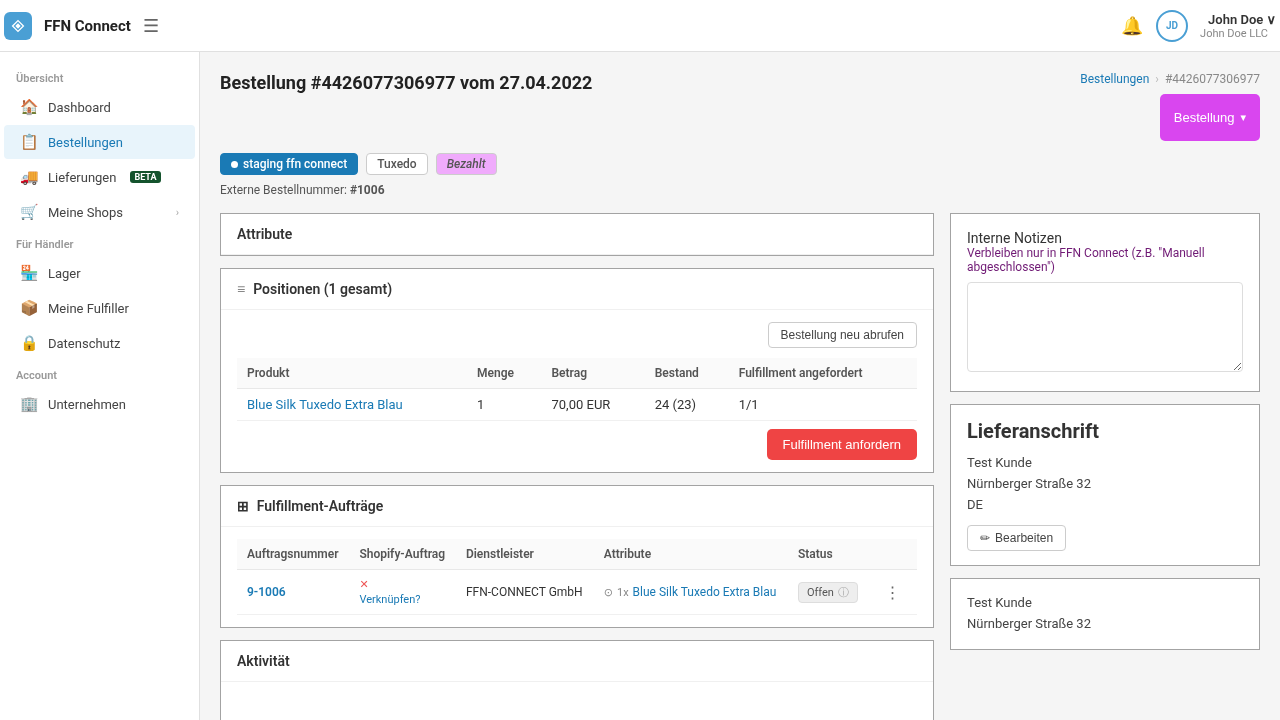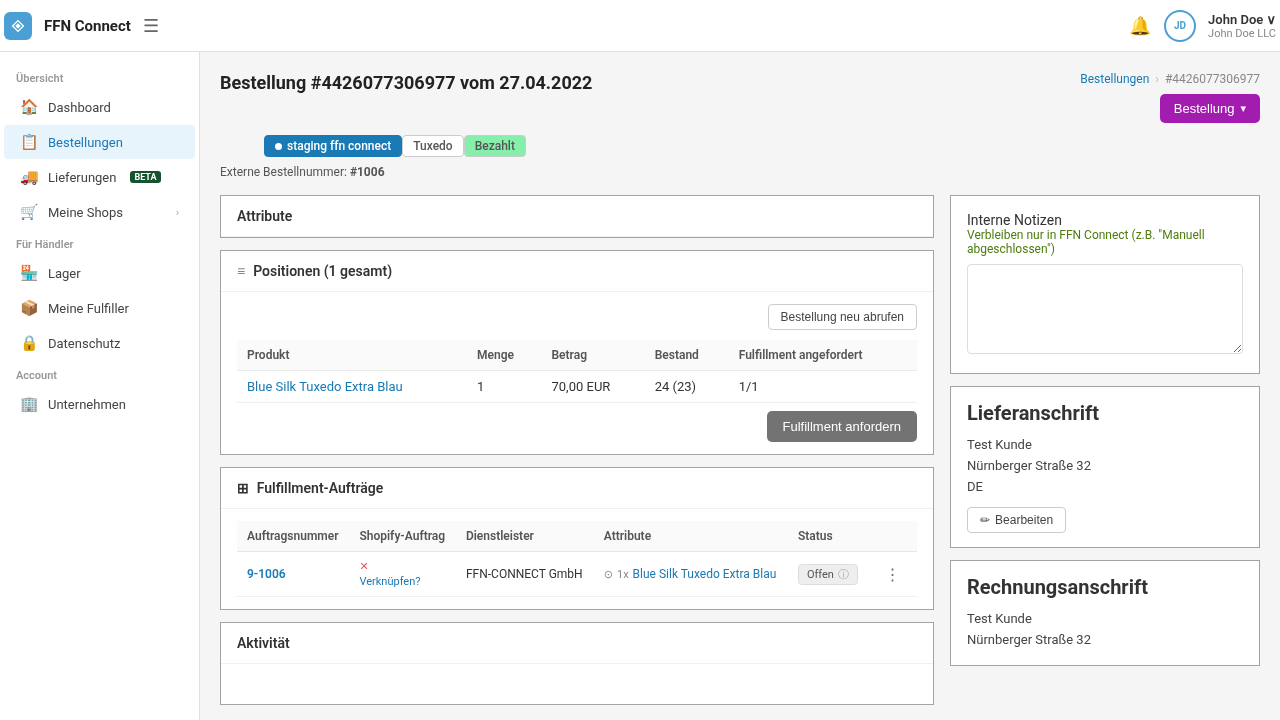--- a/index.html
+++ b/index.html
@@ -9,21 +9,21 @@
     .topnav { display: flex; align-items: center; justify-content: space-between; background: #fff; border-bottom: 1px solid #e0e0e0; padding: 0 4px; height: 52px; flex-shrink: 0; }
     .topnav-left { display: flex; align-items: center; gap: 12px; }
     .logo-icon { width: 28px; height: 28px; background: #4a9fd4; border-radius: 6px; display: flex; align-items: center; justify-content: center; }
     .logo-icon svg { width: 18px; height: 18px; }
     .logo-text { font-weight: 700; font-size: 15px; color: #222; }
     .hamburger { cursor: pointer; color: #666; font-size: 18px; }
     .topnav-right { display: flex; align-items: center; gap: 12px; }
     .bell-icon { font-size: 18px; color: #666; cursor: pointer; }
     .user-avatar { width: 32px; height: 32px; border-radius: 50%; border: 2px solid #4a9fd4; display: flex; align-items: center; justify-content: center; font-size: 10px; color: #4a9fd4; font-weight: 700; }
     .user-info { display: flex; flex-direction: column; }
-    .user-name { font-weight: 600; font-size: 13px; }
+    .user-name { font-weight: 600; font-size: 13px; margin-left: 8px; }
     .user-company { font-size: 11px; color: #888; }
 
     
     .layout { display: flex; flex: 1; overflow: hidden; }
 
     
     .sidebar { width: 200px; background: #fff; border-right: 1px solid #e0e0e0; overflow-y: auto; flex-shrink: 0; padding: 12px 0; }
     .sidebar-section-label { font-size: 11px; color: #999; font-weight: 600; padding: 8px 16px 4px; text-transform: none; }
     .sidebar-item { display: flex; align-items: center; gap: 10px; padding: 8px 16px; cursor: pointer; color: #444; font-size: 13px; border-radius: 4px; margin: 1px 4px; }
     .sidebar-item.active { background: #e8f4fb; color: #1a7ab5; }
@@ -35,31 +35,31 @@
     .main { flex: 1; overflow-y: auto; padding: 20px; display: flex; flex-direction: column; gap: 0; }
 
     
     .page-header { display: flex; align-items: flex-start; justify-content: space-between; margin-bottom: 12px; }
     .page-title-area {}
     .page-title { font-size: 18px; font-weight: 700; color: #222; }
     .breadcrumb { display: flex; align-items: center; gap: 6px; font-size: 12px; color: #888; }
     .breadcrumb a { color: #1a7ab5; text-decoration: none; }
     .breadcrumb-sep { color: #bbb; }
 
-    .tags-row { display: flex; align-items: center; margin-bottom: 8px; margin-left: 44px; }
+    .tags-row { display: flex; align-items: center; gap: 8px; margin-bottom: 8px; }
     .tag { padding: 3px 10px; border-radius: 4px; font-size: 12px; font-weight: 500; border: 1px solid #ccc; }
     .tag-staging { background: #1a7ab5; color: #fff; border-color: #1a7ab5; display: flex; align-items: center; gap: 5px; }
     .tag-staging .dot { width: 7px; height: 7px; border-radius: 50%; background: #fff; }
     .tag-pending { background: #fff; color: #555; }
-    .tag-paid { background: #86efac; color: #555; }
+    .tag-paid { background: #f0abfc; color: #555; font-style: italic; }
 
     .ext-order { font-size: 12px; color: #555; margin-bottom: 16px; }
     .ext-order strong { font-weight: 700; }
 
-    .action-btn { background: #a21caf; color: #fff; border: none; padding: 7px 14px; border-radius: 5px; cursor: pointer; font-size: 13px; display: flex; align-items: center; gap: 6px; }
+    .action-btn { background: #d946ef; color: #fff; border: none; padding: 16px 14px; border-radius: 5px; cursor: pointer; font-size: 13px; display: flex; align-items: center; gap: 6px; }
     .action-btn .chevron-down { font-size: 11px; }
 
     
     .content-grid { display: flex; gap: 16px; flex: 1; }
     .content-left { flex: 1; display: flex; flex-direction: column; gap: 12px; }
     .content-right { width: 310px; flex-shrink: 0; display: flex; flex-direction: column; gap: 12px; }
 
     
     .card { background: #fff; border: 1px solid #a3a3a3; border-radius: 0; overflow: hidden; }
     .card-header { padding: 12px 16px; border-bottom: 1px solid #f0f0f0; font-weight: 600; font-size: 14px; }
@@ -75,21 +75,21 @@
     .pos-table-container { padding: 12px 16px; }
     .reload-btn-row { display: flex; justify-content: flex-end; margin-bottom: 10px; }
     .reload-btn { background: #fff; border: 1px solid #ccc; padding: 5px 12px; border-radius: 4px; cursor: pointer; font-size: 12px; color: #444; }
 
     table { width: 100%; border-collapse: collapse; font-size: 13px; }
     th { text-align: left; padding: 8px 10px; font-weight: 600; color: #555; border-bottom: 1px solid #e8e8e8; background: #fafafa; font-size: 12px; }
     td { padding: 8px 10px; border-bottom: 1px solid #f0f0f0; }
     td a { color: #1a7ab5; text-decoration: none; }
 
     .fulfillment-btn-row { display: flex; justify-content: flex-end; padding: 8px 0 0; }
-    .fulfillment-btn { background: #737373; color: #fff; border: none; padding: 8px 16px; border-radius: 5px; cursor: pointer; font-size: 13px; font-weight: 500; }
+    .fulfillment-btn { background: #ef4444; color: #fff; border: none; padding: 8px 16px; border-radius: 5px; cursor: pointer; font-size: 13px; font-weight: 500; }
 
     
     .ff-header { display: flex; align-items: center; gap: 8px; padding: 12px 16px; border-bottom: 1px solid #f0f0f0; font-weight: 600; font-size: 14px; }
 
     .ff-table th, .ff-table td { font-size: 12px; }
 
     .link-order { color: #1a7ab5; text-decoration: none; font-weight: 600; }
 
     .shopify-col { display: flex; flex-direction: column; gap: 2px; }
     .x-icon { color: #e55; font-size: 11px; }
@@ -99,21 +99,21 @@
     .pos-count { color: #888; font-size: 11px; }
 
     .status-badge { background: #eee; border: 1px solid #ddd; border-radius: 4px; padding: 2px 8px; font-size: 11px; color: #555; display: inline-flex; align-items: center; gap: 4px; }
     .info-icon { color: #aaa; font-size: 11px; cursor: pointer; }
     .more-btn { background: none; border: none; cursor: pointer; font-size: 16px; color: #666; padding: 2px 6px; }
 
     
     .activity-header { padding: 12px 16px; border-bottom: 1px solid #f0f0f0; font-weight: 600; font-size: 14px; }
 
     
-    .notes-label { font-size: 12px; color: #4d7c0f; margin-bottom: 8px; }
+    .notes-label { font-size: 12px; color: #701a75; margin-bottom: 8px; }
     .notes-textarea { width: 100%; height: 90px; border: 1px solid #ddd; border-radius: 4px; padding: 8px; font-size: 12px; resize: vertical; }
 
     .address-card { padding: 14px 16px; }
     .address-title { font-weight: 700; font-size: 20px; margin-bottom: 10px; }
     .address-text { font-size: 13px; color: #444; line-height: 1.6; }
     .edit-btn { background: #fff; border: 1px solid #ccc; border-radius: 4px; padding: 5px 12px; cursor: pointer; font-size: 12px; color: #444; display: flex; align-items: center; gap: 5px; margin-top: 10px; }
   </style>
 </head>
 <body>
 
@@ -336,21 +336,20 @@
             </div>
             <button class="edit-btn">
               <span>✏</span>
               <span>Bearbeiten</span>
             </button>
           </div>
         </div>
 
         <div class="card">
           <div class="address-card">
-            <div class="address-title">Rechnungsanschrift</div>
             <div class="address-text">
               <div>Test Kunde</div>
               <div>Nürnberger Straße 32</div>
             </div>
           </div>
         </div>
 
       </div>
     </div>
   </div>

